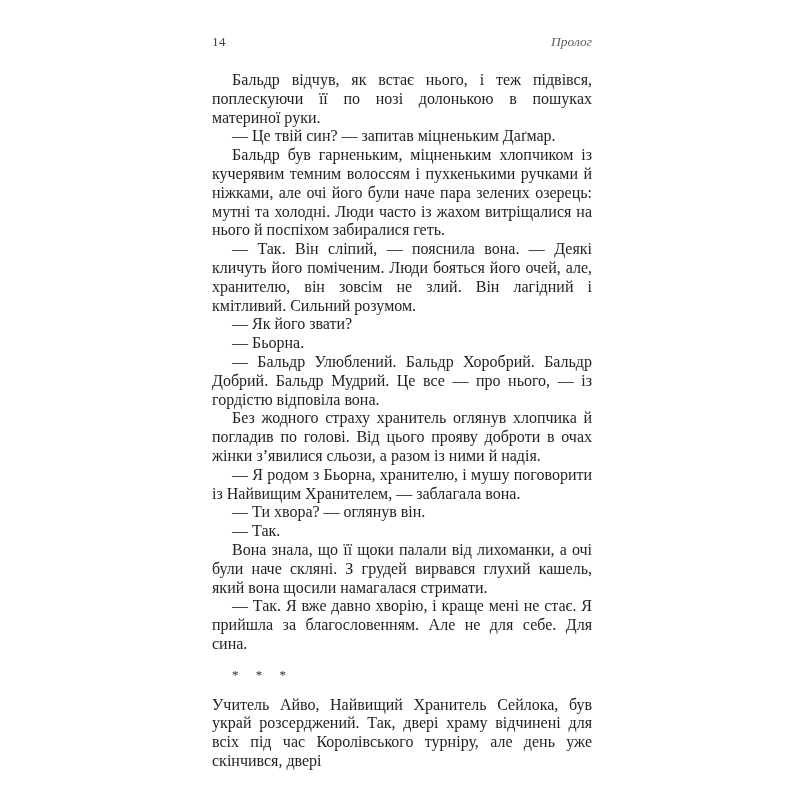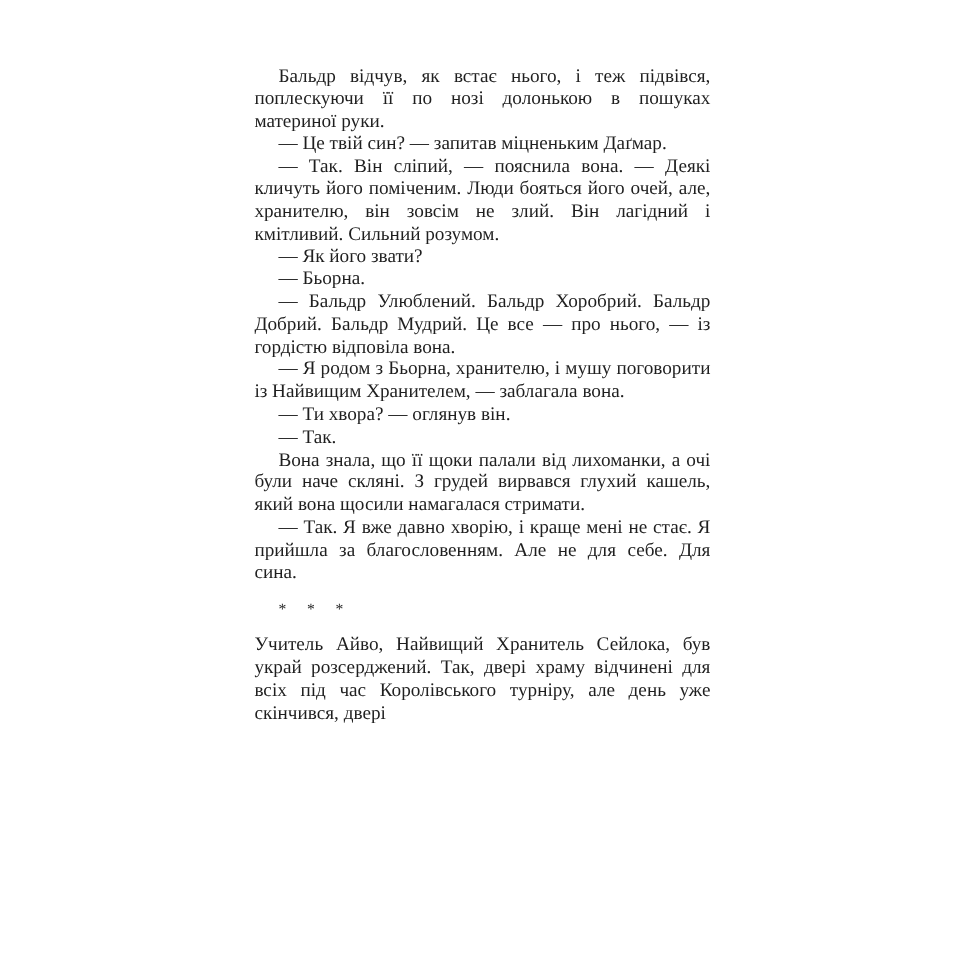--- a/index.html
+++ b/index.html
@@ -59,28 +59,34 @@
     letter-spacing: 7px;
     color: #2a2a2a;
   }
 </style>
 </head>
 <body>
 
 <div class="book-page">
   <div class="text-column">
 
+    <div class="running-header">
+      <span class="head-number">14</span>
+      <span class="head-title">Пролог</span>
+    </div>
 
     <div class="body-text">
       <p>Бальдр відчув, як встає нього, і теж підвівся, поплескую­чи її по нозі долонькою в пошуках материної руки.</p>
       <p>— Це твій син? — запитав міцненьким Даґмар.</p>
+      <p>Бальдр був гарненьким, міцненьким хлопчиком із куче­рявим темним волоссям і пухкенькими ручками й ніжка­ми, але очі його були наче пара зелених озерець: мутні та холодні. Люди часто із жахом витріщалися на нього й по­спіхом забиралися геть.</p>
       <p>— Так. Він сліпий, — пояснила вона. — Деякі кличуть його поміченим. Люди бояться його очей, але, хранителю, він зо­всім не злий. Він лагідний і кмітливий. Сильний розумом.</p>
       <p>— Як його звати?</p>
       <p>— Бьорна.</p>
       <p>— Бальдр Улюблений. Бальдр Хоробрий. Бальдр Добрий. Бальдр Мудрий. Це все — про нього, — із гордістю відпо­віла вона.</p>
+      <p>Без жодного страху хранитель оглянув хлопчика й по­гладив по голові. Від цього прояву доброти в очах жінки з’явилися сльози, а разом із ними й надія.</p>
       <p>— Я родом з Бьорна, хранителю, і мушу поговорити із Найвищим Хранителем, — заблагала вона.</p>
       <p>— Ти хвора? — оглянув він.</p>
       <p>— Так.</p>
       <p>Вона знала, що її щоки палали від лихоманки, а очі були наче скляні. З грудей вирвався глухий кашель, який вона щосили намагалася стримати.</p>
       <p>— Так. Я вже давно хворію, і краще мені не стає. Я при­йшла за благословенням. Але не для себе. Для сина.</p>
 
       <div class="scene-break">* * *</div>
 
       <p class="flush">Учитель Айво, Найвищий Хранитель Сейлока, був украй розсерджений. Так, двері храму відчинені для всіх під час Королівського турніру, але день уже скінчився, двері</p>
     </div>

